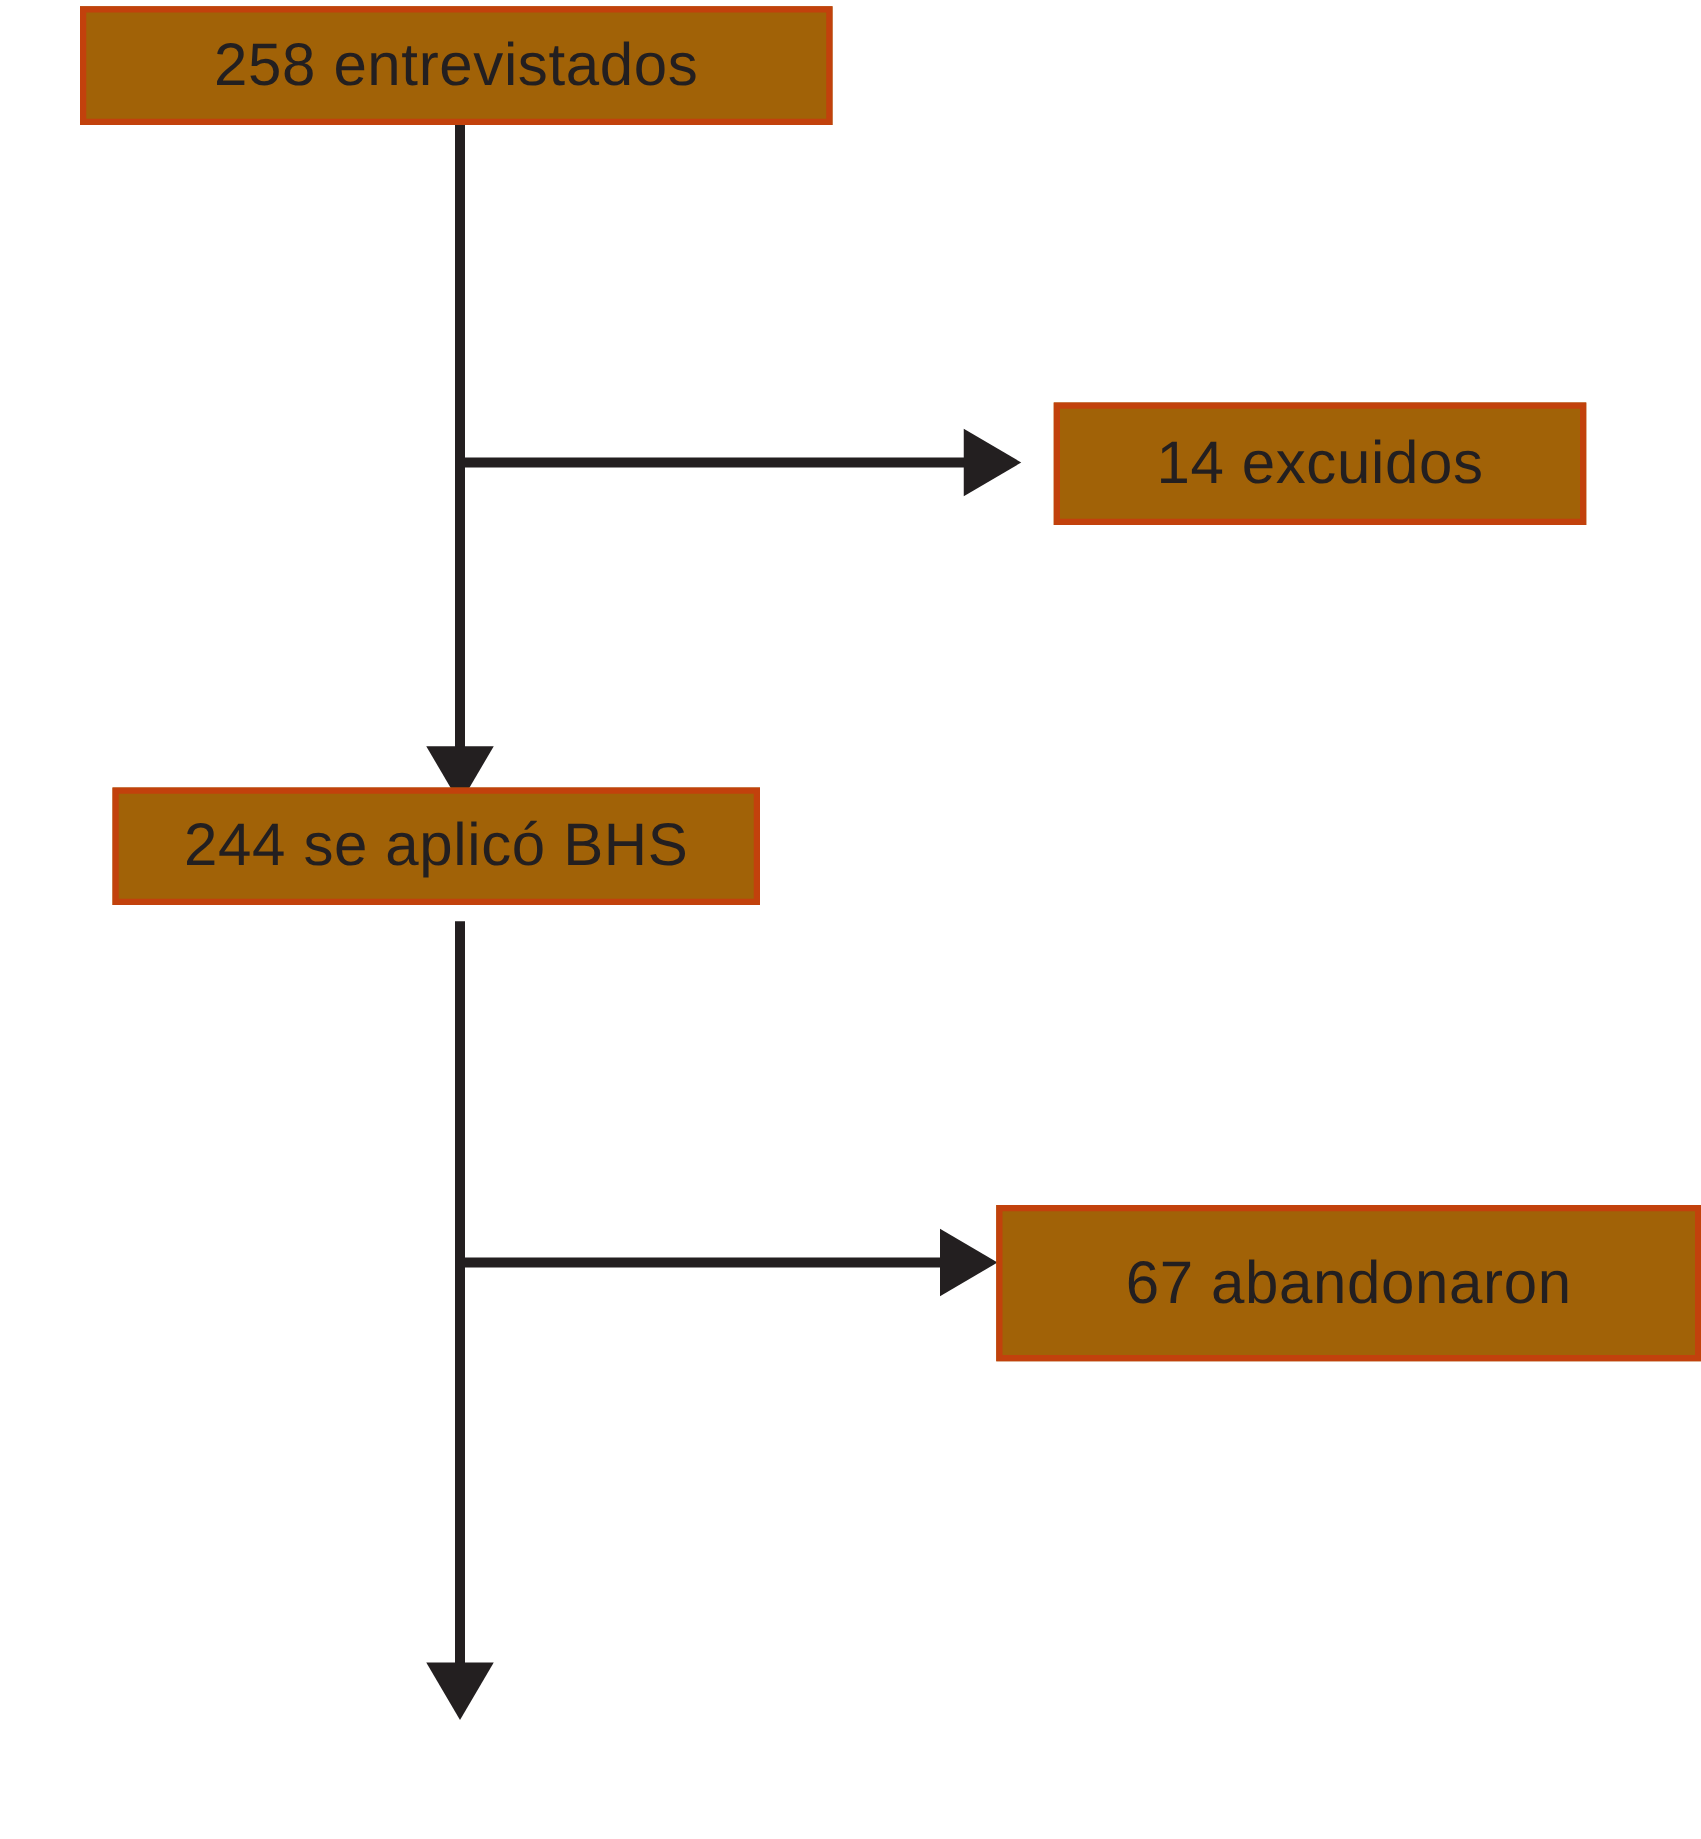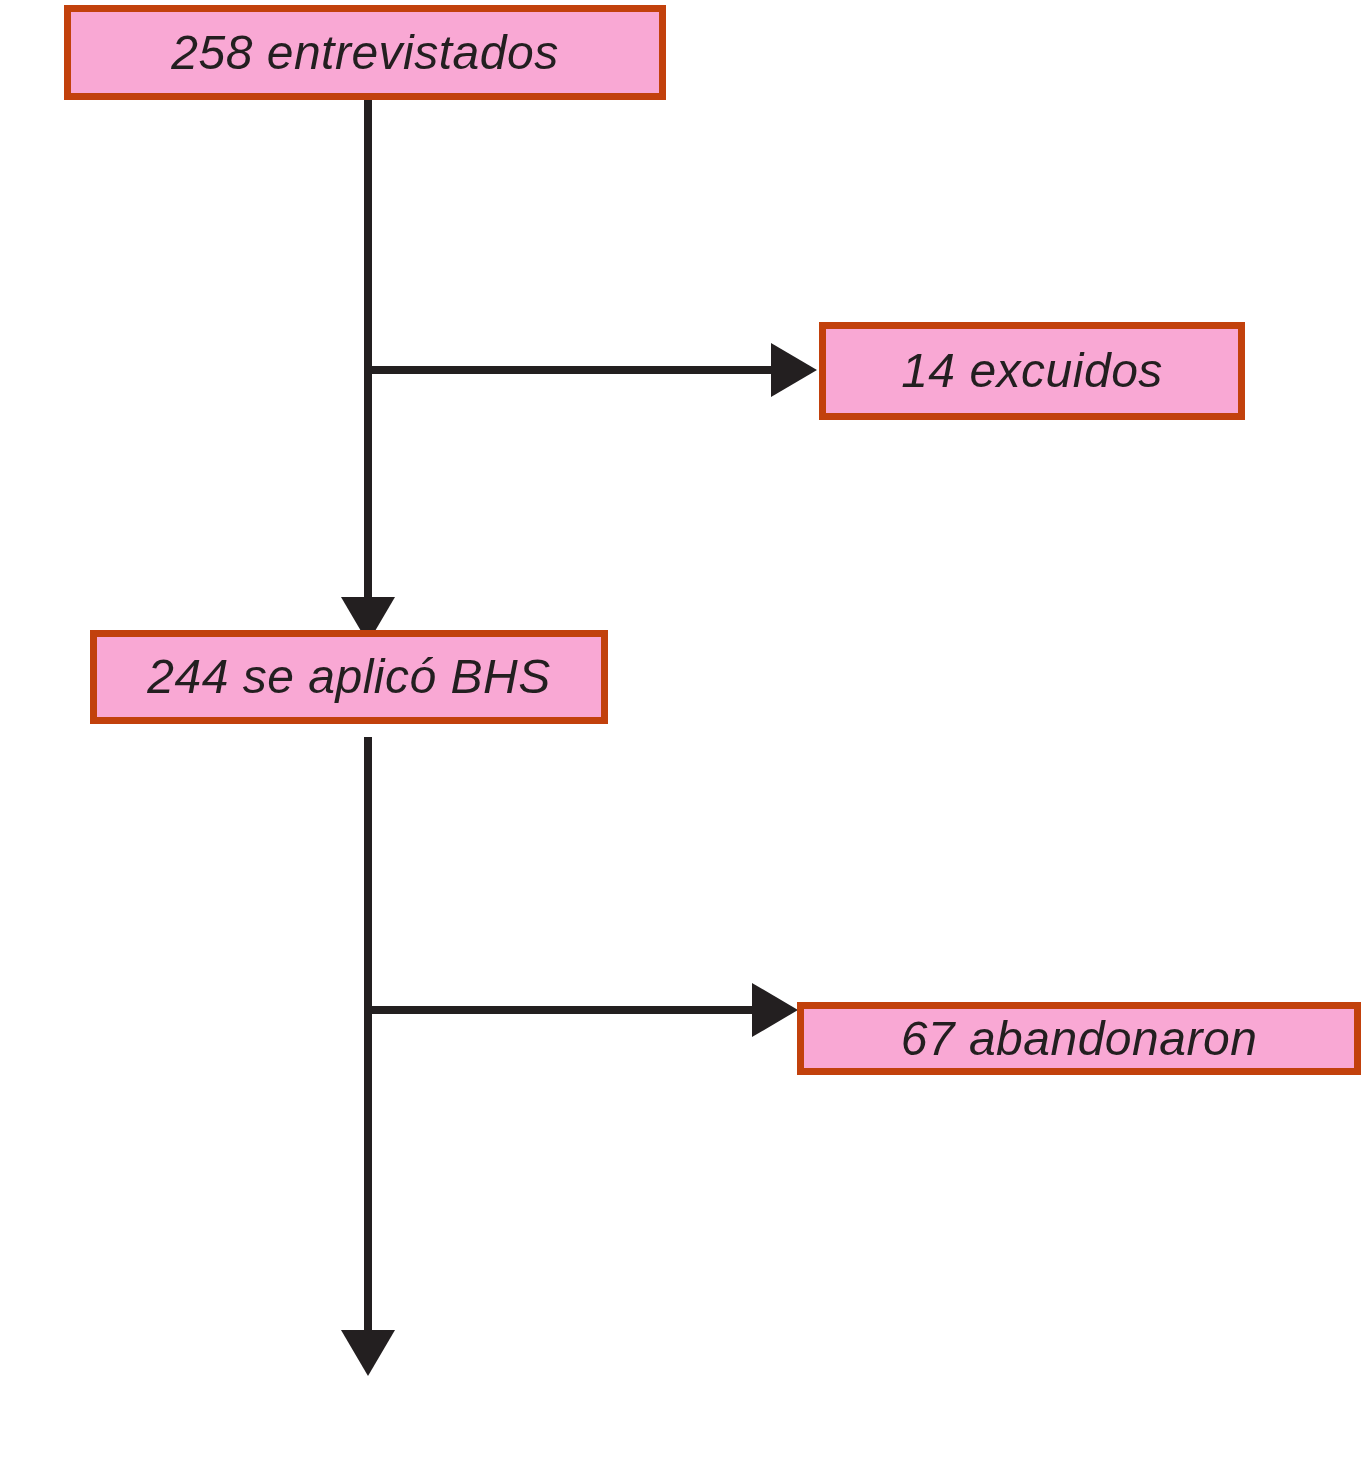--- a/index.html
+++ b/index.html
@@ -12,27 +12,26 @@
     width: 1361px;
     height: 1471px;
     background: #ffffff;
     font-family: "Liberation Sans", "DejaVu Sans", sans-serif;
     color: #231f20;
     overflow: hidden;
   }
   .node {
     position: absolute;
     box-sizing: border-box;
-    border: 7px solid #c2410c;
-    background: #f9a8d4;
+    border: 5px solid #c2410c;
+    background: #a16207;
     display: flex;
     align-items: center;
     justify-content: center;
     text-align: center;
-    font-style: italic;
   }
   .node .label {
     font-size: 48px;
     line-height: 1;
     letter-spacing: 0.5px;
     white-space: nowrap;
   }
   .line {
     position: absolute;
     background: #231f20;
@@ -49,23 +48,23 @@
     position: absolute;
     width: 0;
     height: 0;
     border-top: 27px solid transparent;
     border-bottom: 27px solid transparent;
     border-left: 46px solid #231f20;
   }
 
   
   #box-interviewed { left: 64px;  top: 5px;    width: 602px; height: 95px; }
-  #box-excluded    { left: 819px; top: 322px;  width: 426px; height: 98px; }
+  #box-excluded    { left: 843px; top: 322px;  width: 426px; height: 98px; }
   #box-bhs         { left: 90px;  top: 630px;  width: 518px; height: 94px; }
-  #box-abandoned   { left: 797px; top: 1002px;  width: 564px; height: 73px; }
+  #box-abandoned   { left: 797px; top: 964px;  width: 564px; height: 125px; }
   #box-followup    { left: 2px;   top: 1375px; width: 733px; height: 91px; }
 
   
   #line-v1 { left: 364px; top: 100px;  width: 8px;   height: 502px; }
   #arrow-down-1 { left: 341px; top: 597px; }
   #line-h1 { left: 368px; top: 366px;  width: 408px; height: 8px; }
   #arrow-right-1 { left: 771px; top: 343px; }
   #line-v2 { left: 364px; top: 737px;  width: 8px;   height: 596px; }
   #arrow-down-2 { left: 341px; top: 1330px; }
   #line-h2 { left: 368px; top: 1006px; width: 390px; height: 8px; }

